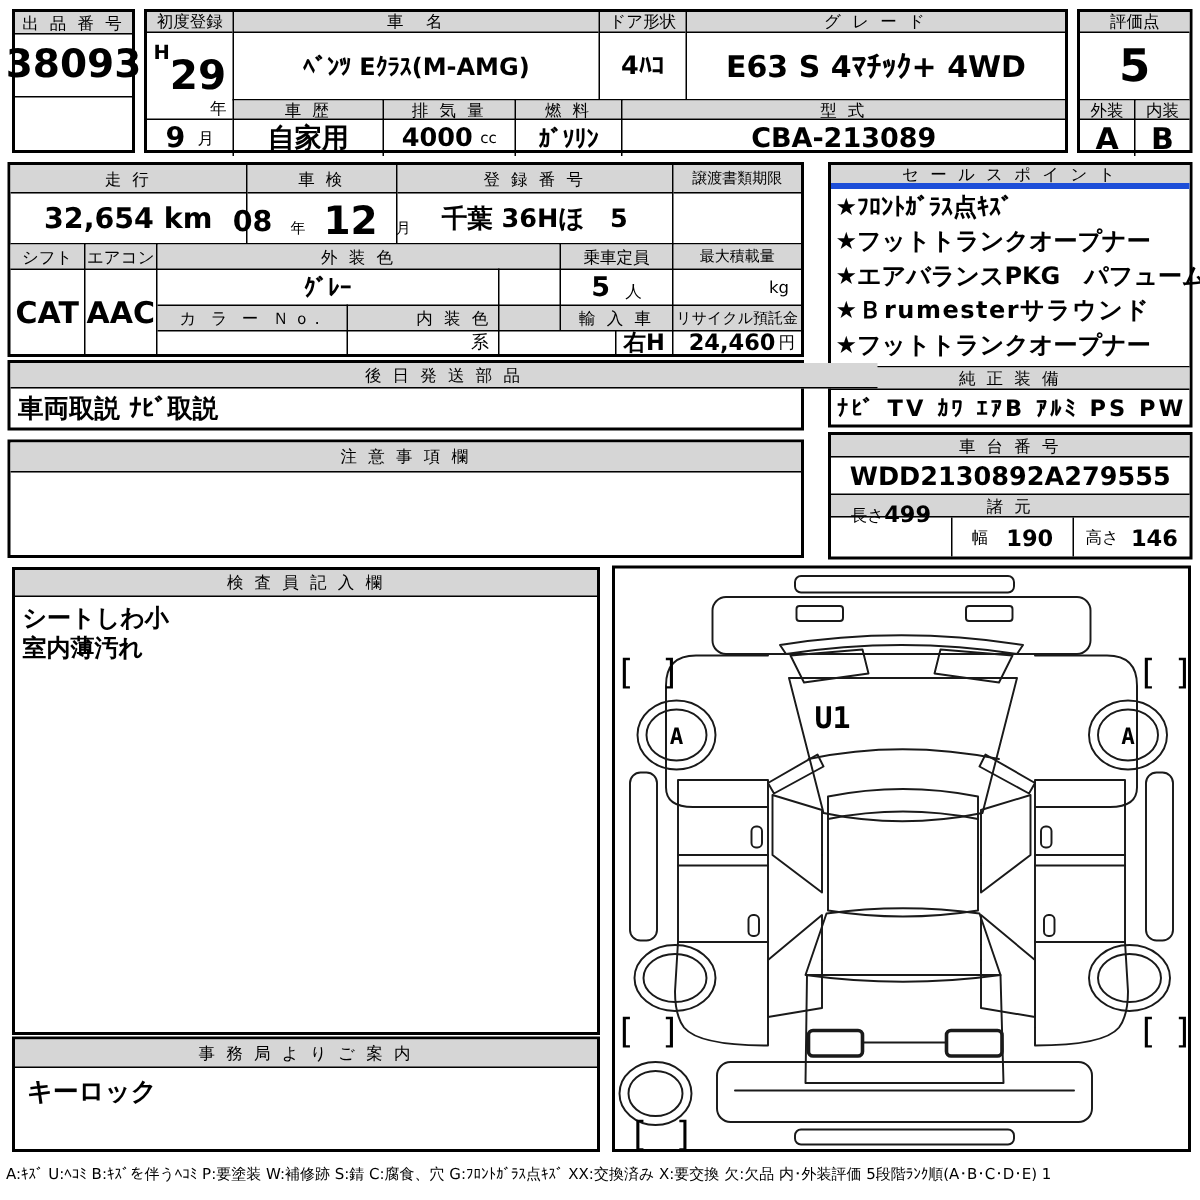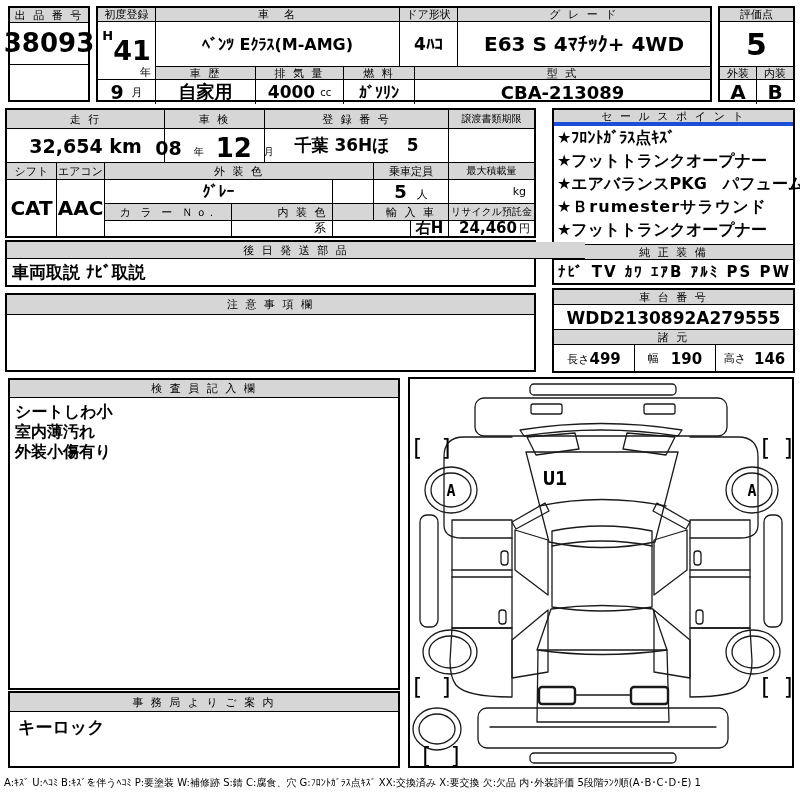--- a/index.html
+++ b/index.html
@@ -29,21 +29,21 @@
 
   <div class="box" style="left:96px;top:6px;width:616px;height:96px">
 
     <div class="cell hd" style="left:0;top:0;width:57px;height:14px;border-bottom:1px solid #000;letter-spacing:0">初度登録</div>
     <div class="cell hd" style="left:58px;top:0;width:243px;height:14px;border-bottom:1px solid #000">車　名</div>
     <div class="cell hd" style="left:302px;top:0;width:57px;height:14px;border-bottom:1px solid #000;letter-spacing:0">ドア形状</div>
     <div class="cell hd" style="left:360px;top:0;width:252px;height:14px;border-bottom:1px solid #000">グ レ ー ド</div>
 
     <div class="cell" style="left:0;top:14px;width:57px;height:57px">
       <span class="b" style="font-size:13px;align-self:flex-start;margin-top:6px">H</span>
-      <span class="b" style="font-size:27px">41</span>
+      <span class="b" style="font-size:27px">29</span>
     </div>
     <div class="abs" style="left:42px;top:57px;font-size:11px">年</div>
     <div class="hl" style="left:0;top:71px;width:57px"></div>
     <div class="cell" style="left:0;top:72px;width:57px;height:24px;gap:8px">
       <span class="b" style="font-size:19px">9</span>
       <span style="font-size:11px">月</span>
     </div>
 
     <div class="cell b" style="left:58px;top:14px;width:243px;height:44px;font-size:16px">ﾍﾞﾝﾂ Eｸﾗｽ(M-AMG)</div>
     <div class="cell b" style="left:302px;top:14px;width:57px;height:44px;font-size:17px">4ﾊｺ</div>
@@ -158,21 +158,21 @@
   <div class="box" style="left:5px;top:240px;width:531px;height:47px">
     <div class="cell hd" style="left:0;top:0;width:578px;height:17px;border-bottom:1px solid #000">後 日 発 送 部 品</div>
     <div class="cell left b" style="left:0;top:18px;width:527px;height:24px;font-size:17px;padding-left:5px">車両取説 ﾅﾋﾞ取説</div>
   </div>
 
   <div class="box" style="left:552px;top:288px;width:243px;height:85px">
     <div class="cell hd" style="left:0;top:0;width:239px;height:15px;border-bottom:1px solid #000">車 台 番 号</div>
     <div class="cell b" style="left:0;top:16px;width:239px;height:23px;font-size:17px">WDD2130892A279555</div>
     <div class="hl" style="left:0;top:39px;width:239px"></div>
     <div class="cell hd" style="left:0;top:40px;width:239px;height:15px;border-bottom:1px solid #000">諸 元</div>
-    <div class="cell" style="left:0;top:60px;width:80px;height:18px;gap:0">
+    <div class="cell" style="left:0;top:44px;width:80px;height:18px;gap:0">
       <span style="font-size:11px">長さ</span>
       <span class="b" style="font-size:15px">499</span>
     </div>
     <div class="cell" style="left:81px;top:56px;width:80px;height:25px;gap:12px">
       <span style="font-size:11px">幅</span>
       <span class="b" style="font-size:15px">190</span>
     </div>
     <div class="cell" style="left:162px;top:56px;width:77px;height:25px;gap:8px">
       <span style="font-size:11px">高さ</span>
       <span class="b" style="font-size:15px">146</span>
@@ -182,21 +182,20 @@
   </div>
 
   <div class="box" style="left:5px;top:293px;width:531px;height:79px">
     <div class="cell hd" style="left:0;top:0;width:527px;height:20px;border-bottom:1px solid #000">注 意 事 項 欄</div>
   </div>
 
   <div class="box" style="left:8px;top:378px;width:392px;height:312px">
     <div class="cell hd" style="left:0;top:0;width:388px;height:18px;border-bottom:1px solid #000">検 査 員 記 入 欄</div>
     <div class="cell left b" style="left:0;top:22px;width:388px;height:20px;font-size:16px;padding-left:5px">シートしわ小</div>
     <div class="cell left b" style="left:0;top:42px;width:388px;height:20px;font-size:16px;padding-left:5px">室内薄汚れ</div>
-    <div class="cell left b" style="left:0;top:62px;width:388px;height:20px;font-size:16px;padding-left:5px">外装小傷有り</div>
   </div>
 
   <div class="box" style="left:8px;top:691px;width:392px;height:77px">
     <div class="cell hd" style="left:0;top:0;width:388px;height:19px;border-bottom:1px solid #000">事 務 局 よ り ご 案 内</div>
     <div class="cell left b" style="left:0;top:22px;width:388px;height:24px;font-size:17px;padding-left:8px">キーロック</div>
   </div>
 
   <div class="box" style="left:408px;top:377px;width:386px;height:391px">
     <svg width="382" height="387" viewBox="0 0 382 387">
       <g fill="none" stroke="#1a1a1a" stroke-width="1.3" stroke-linejoin="round" stroke-linecap="round">

